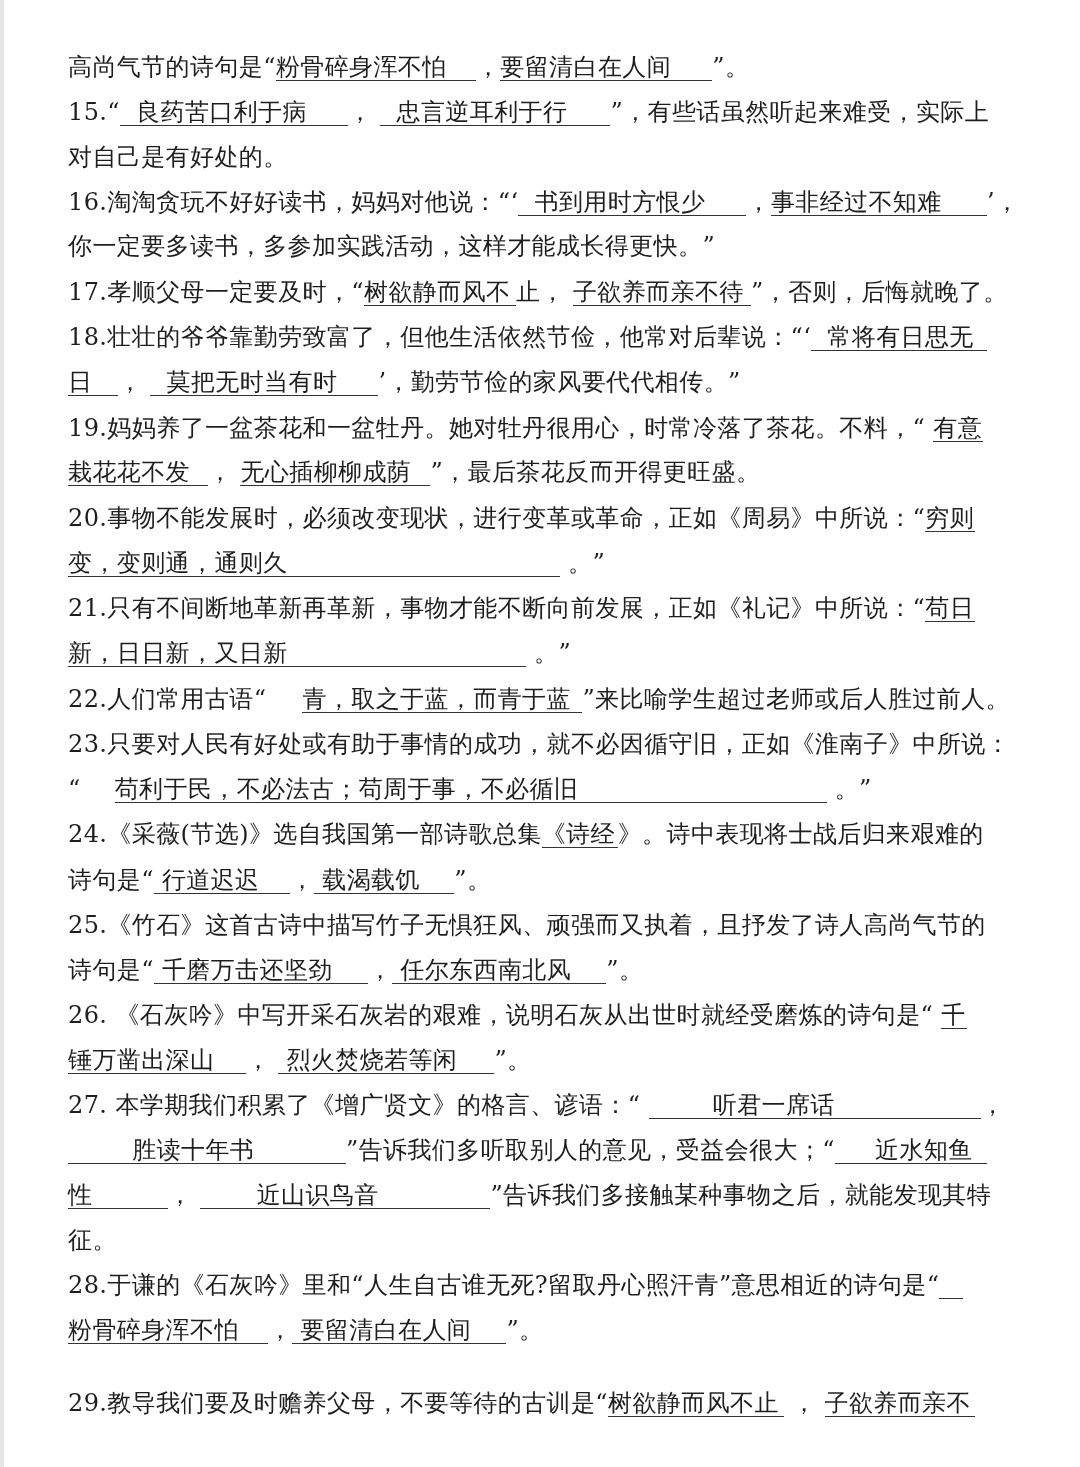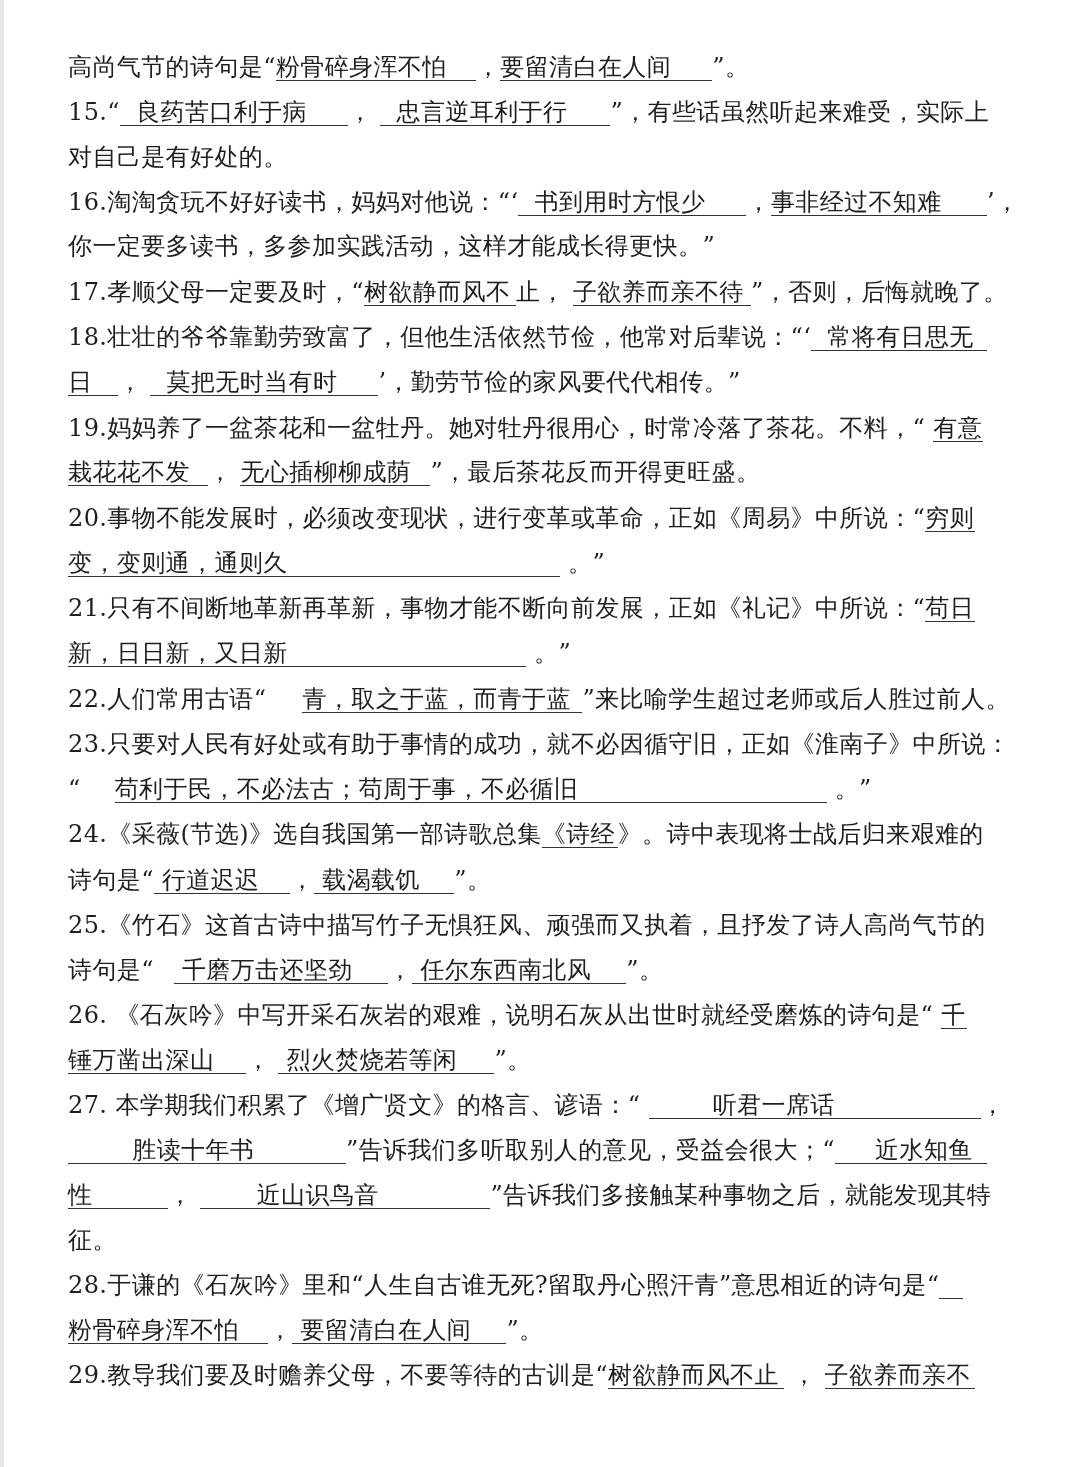--- a/index.html
+++ b/index.html
@@ -37,23 +37,23 @@
     <div class="line" style="top: 503px;"><span class="seg">20.事物不能发展时，必须改变现状，进行变革或革命，正如《周易》中所说：“</span><span class="u" style="min-width: 50px;">穷则</span></div>
     <div class="line" style="top: 548px;"><span class="u" style="min-width: 492px;">变，变则通，通则久</span><span class="seg"> 。”</span></div>
     <div class="line" style="top: 593px;"><span class="seg">21.只有不间断地革新再革新，事物才能不断向前发展，正如《礼记》中所说：“</span><span class="u" style="min-width: 50px;">苟日</span></div>
     <div class="line" style="top: 638px;"><span class="u" style="min-width: 458px;">新，日日新，又日新</span><span class="seg"> 。”</span></div>
     <div class="line" style="top: 684px;"><span class="seg">22.人们常用古语“</span><span class="u" style="min-width: 280px; margin-left: 36px;">青，取之于蓝，而青于蓝</span><span class="seg">”来比喻学生超过老师或后人胜过前人。</span></div>
     <div class="line" style="top: 729px;"><span class="seg">23.只要对人民有好处或有助于事情的成功，就不必因循守旧，正如《淮南子》中所说：</span></div>
     <div class="line" style="top: 774px;"><span class="seg">“</span><span class="u" style="min-width: 712px; margin-left: 34px;">苟利于民，不必法古；苟周于事，不必循旧</span><span class="seg"> 。”</span></div>
     <div class="line" style="top: 819px;"><span class="seg">24.《采薇(节选)》选自我国第一部诗歌总集</span><span class="u" style="min-width: 76px;">《诗经</span><span class="seg">》。诗中表现将士战后归来艰难的</span></div>
     <div class="line" style="top: 865px;"><span class="seg">诗句是“</span><span class="u" style="min-width: 136px;"> 行道迟迟  </span><span class="seg">，</span><span class="u" style="min-width: 140px;"> 载渴载饥  </span><span class="seg">”。</span></div>
     <div class="line" style="top: 910px;"><span class="seg">25.《竹石》这首古诗中描写竹子无惧狂风、顽强而又执着，且抒发了诗人高尚气节的</span></div>
-    <div class="line" style="top: 955px;"><span class="seg">诗句是“</span><span class="u" style="min-width: 214px; margin-left: 20px;"> 千磨万击还坚劲 </span><span class="seg">，</span><span class="u" style="min-width: 214px;"> 任尔东西南北风  </span><span class="seg">”。</span></div>
+    <div class="line" style="top: 955px;"><span class="seg">诗句是“</span><span class="u" style="min-width: 214px;"> 千磨万击还坚劲 </span><span class="seg">，</span><span class="u" style="min-width: 214px;"> 任尔东西南北风  </span><span class="seg">”。</span></div>
     <div class="line" style="top: 1000px;"><span class="seg">26. 《石灰吟》中写开采石灰岩的艰难，说明石灰从出世时就经受磨炼的诗句是“ </span><span class="u" style="min-width: 26px;">千</span></div>
     <div class="line" style="top: 1045px;"><span class="u" style="min-width: 178px;">锤万凿出深山  </span><span class="seg">， </span><span class="u" style="min-width: 216px;"> 烈火焚烧若等闲  </span><span class="seg">”。</span></div>
     <div class="line" style="top: 1090px;"><span class="seg">27. 本学期我们积累了《增广贤文》的格言、谚语：“ </span><span class="u" style="min-width: 332px;">        听君一席话          </span><span class="seg">，</span></div>
     <div class="line" style="top: 1135px;"><span class="u" style="min-width: 278px;">        胜读十年书        </span><span class="seg">”告诉我们多听取别人的意见，受益会很大；“</span><span class="u" style="min-width: 152px;">     近水知鱼</span></div>
     <div class="line" style="top: 1180px;"><span class="u" style="min-width: 100px;">性        </span><span class="seg">，  </span><span class="u" style="min-width: 290px;">       近山识鸟音       </span><span class="seg">”告诉我们多接触某种事物之后，就能发现其特</span></div>
     <div class="line" style="top: 1225px;"><span class="seg">征。</span></div>
     <div class="line" style="top: 1270px;"><span class="seg">28.于谦的《石灰吟》里和“人生自古谁无死?留取丹心照汗青”意思相近的诗句是“</span><span class="u" style="min-width: 24px;"> </span></div>
     <div class="line" style="top: 1315px;"><span class="u" style="min-width: 200px;">粉骨碎身浑不怕  </span><span class="seg">，</span><span class="u" style="min-width: 214px;"> 要留清白在人间  </span><span class="seg">”。</span></div>
-    <div class="line" style="top: 1360px;"><span class="seg">29.教导我们要及时赡养父母，不要等待的古训是“</span><span class="u" style="min-width: 176px;">树欲静而风不止</span><span class="seg"> ，    </span><span class="u" style="min-width: 150px;">子欲养而亲不</span></div>
+    <div class="line" style="top: 1388px;"><span class="seg">29.教导我们要及时赡养父母，不要等待的古训是“</span><span class="u" style="min-width: 176px;">树欲静而风不止</span><span class="seg"> ，    </span><span class="u" style="min-width: 150px;">子欲养而亲不</span></div>
   </div>
 
 </body></html>

